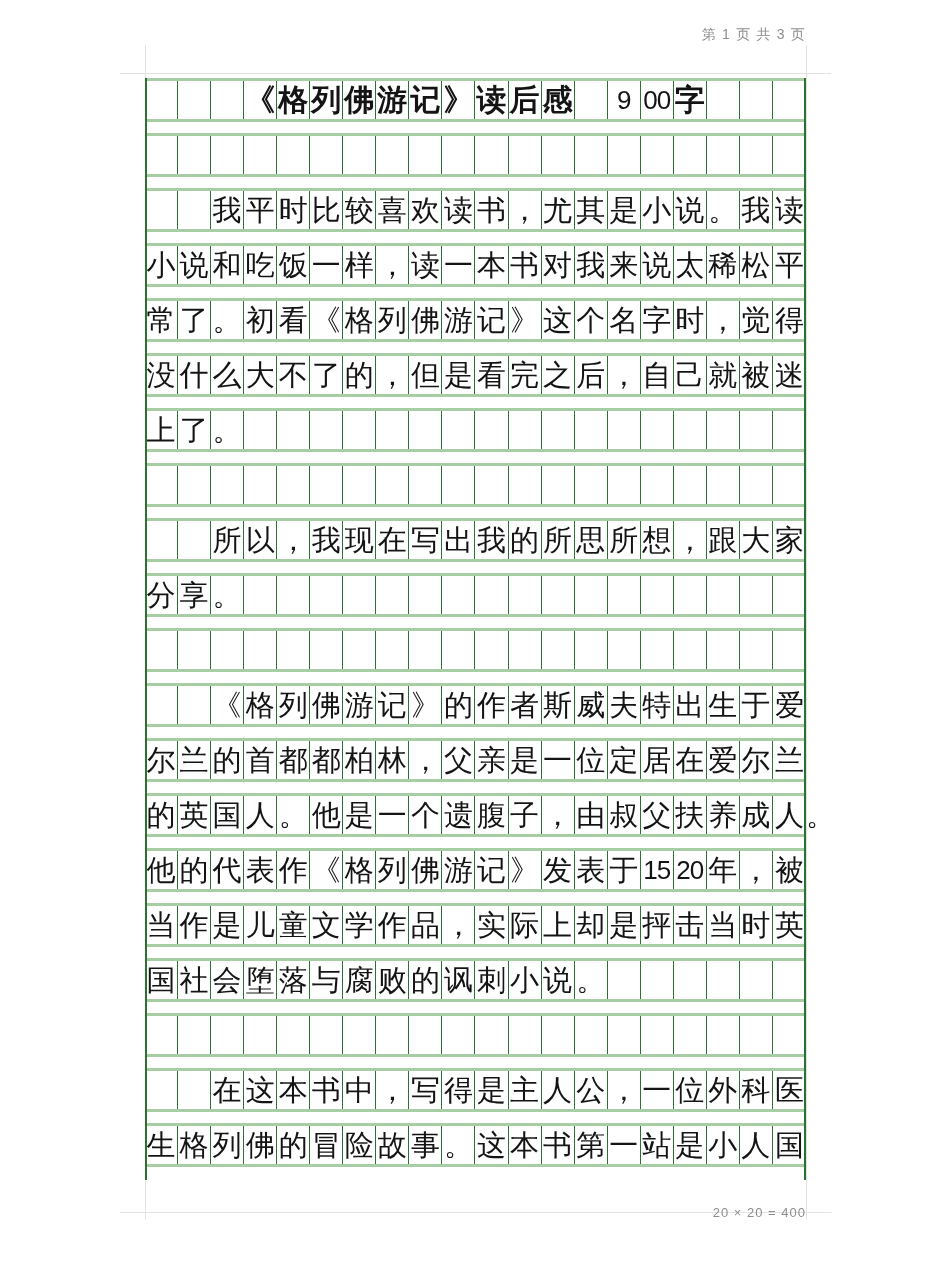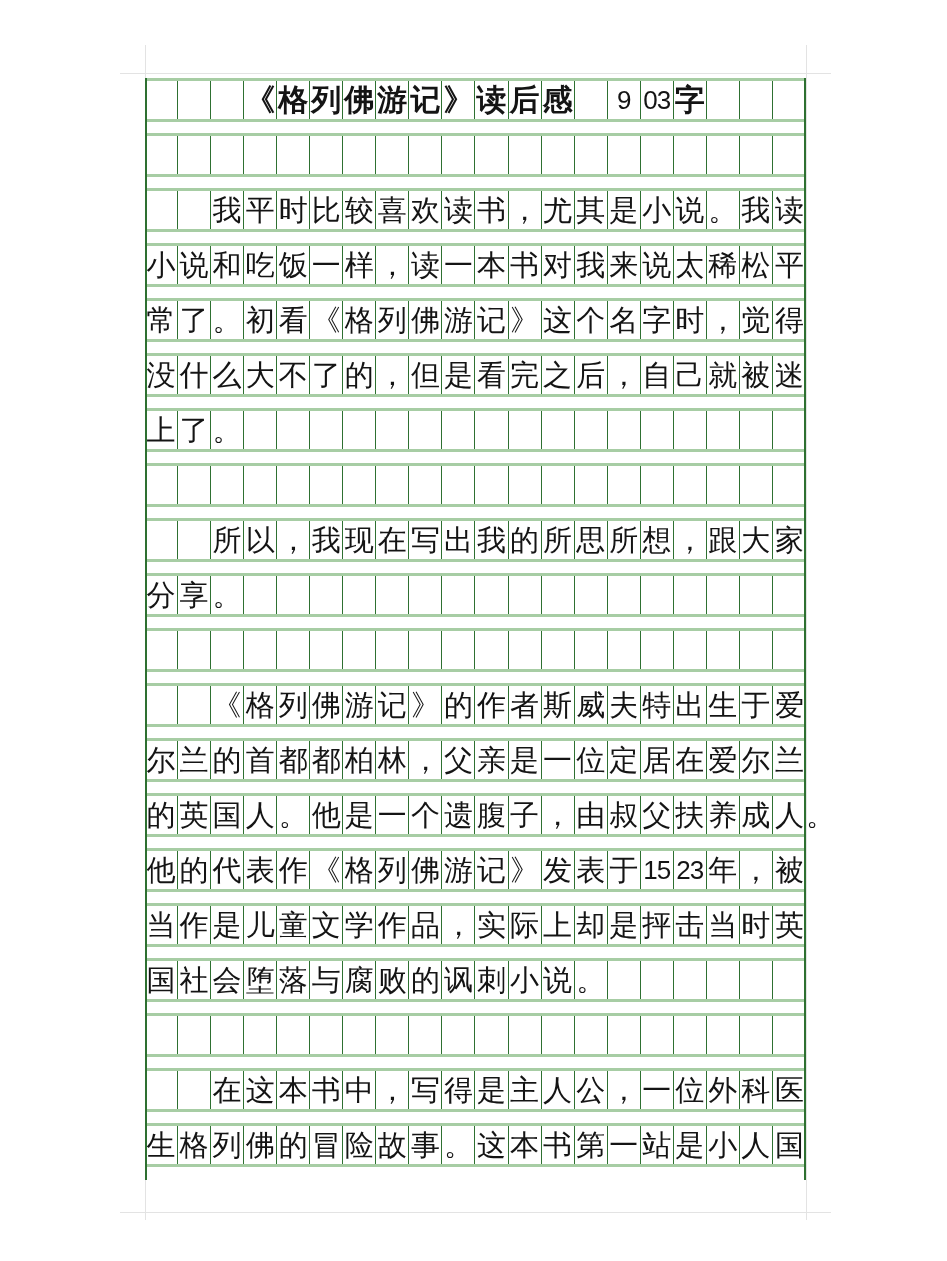--- a/index.html
+++ b/index.html
@@ -150,41 +150,42 @@
 </head>
 <body>
 
 <div id="page">
 
   <div class="guide guide-v" id="guide-left"></div>
   <div class="guide guide-v" id="guide-right"></div>
   <div class="guide guide-h" id="guide-top"></div>
   <div class="guide guide-h" id="guide-bottom"></div>
 
+  <div id="page-header">第 1 页 共 3 页</div>
 
   <div id="grid">
       <div class="grid-row">
         <div class="rule rule-top" style="background: rgb(167, 205, 164);"></div>
         <div class="cells">
           <div class="cell empty" style="border-right-color: rgb(46, 112, 49); color: transparent;"></div>
           <div class="cell empty" style="border-right-color: rgb(46, 112, 49); color: transparent;"></div>
           <div class="cell empty" style="border-right-color: rgb(46, 112, 49); color: transparent;"></div>
           <div class="cell title" style="border-right-color: rgb(46, 112, 49); color: rgb(20, 20, 20);">《</div>
           <div class="cell title" style="border-right-color: rgb(46, 112, 49); color: rgb(20, 20, 20);">格</div>
           <div class="cell title" style="border-right-color: rgb(46, 112, 49); color: rgb(20, 20, 20);">列</div>
           <div class="cell title" style="border-right-color: rgb(46, 112, 49); color: rgb(20, 20, 20);">佛</div>
           <div class="cell title" style="border-right-color: rgb(46, 112, 49); color: rgb(20, 20, 20);">游</div>
           <div class="cell title" style="border-right-color: rgb(46, 112, 49); color: rgb(20, 20, 20);">记</div>
           <div class="cell title" style="border-right-color: rgb(46, 112, 49); color: rgb(20, 20, 20);">》</div>
           <div class="cell title" style="border-right-color: rgb(46, 112, 49); color: rgb(20, 20, 20);">读</div>
           <div class="cell title" style="border-right-color: rgb(46, 112, 49); color: rgb(20, 20, 20);">后</div>
           <div class="cell title" style="border-right-color: rgb(46, 112, 49); color: rgb(20, 20, 20);">感</div>
           <div class="cell empty" style="border-right-color: rgb(46, 112, 49); color: transparent;"></div>
           <div class="cell num" style="border-right-color: rgb(46, 112, 49); color: rgb(20, 20, 20);">9</div>
-          <div class="cell num" style="border-right-color: rgb(46, 112, 49); color: rgb(20, 20, 20);">03</div>
+          <div class="cell num" style="border-right-color: rgb(46, 112, 49); color: rgb(20, 20, 20);">00</div>
           <div class="cell title" style="border-right-color: rgb(46, 112, 49); color: rgb(20, 20, 20);">字</div>
           <div class="cell empty" style="border-right-color: rgb(46, 112, 49); color: transparent;"></div>
           <div class="cell empty" style="border-right-color: rgb(46, 112, 49); color: transparent;"></div>
           <div class="cell empty" style="border-right-color: rgb(46, 112, 49); color: transparent;"></div>
         </div>
         <div class="rule rule-bottom" style="background: rgb(167, 205, 164);"></div>
       </div>
       <div class="grid-row">
         <div class="rule rule-top" style="background: rgb(167, 205, 164);"></div>
         <div class="cells">
@@ -535,21 +536,21 @@
           <div class="cell" style="border-right-color: rgb(46, 112, 49); color: rgb(20, 20, 20);">格</div>
           <div class="cell" style="border-right-color: rgb(46, 112, 49); color: rgb(20, 20, 20);">列</div>
           <div class="cell" style="border-right-color: rgb(46, 112, 49); color: rgb(20, 20, 20);">佛</div>
           <div class="cell" style="border-right-color: rgb(46, 112, 49); color: rgb(20, 20, 20);">游</div>
           <div class="cell" style="border-right-color: rgb(46, 112, 49); color: rgb(20, 20, 20);">记</div>
           <div class="cell" style="border-right-color: rgb(46, 112, 49); color: rgb(20, 20, 20);">》</div>
           <div class="cell" style="border-right-color: rgb(46, 112, 49); color: rgb(20, 20, 20);">发</div>
           <div class="cell" style="border-right-color: rgb(46, 112, 49); color: rgb(20, 20, 20);">表</div>
           <div class="cell" style="border-right-color: rgb(46, 112, 49); color: rgb(20, 20, 20);">于</div>
           <div class="cell num" style="border-right-color: rgb(46, 112, 49); color: rgb(20, 20, 20);">15</div>
-          <div class="cell num" style="border-right-color: rgb(46, 112, 49); color: rgb(20, 20, 20);">23</div>
+          <div class="cell num" style="border-right-color: rgb(46, 112, 49); color: rgb(20, 20, 20);">20</div>
           <div class="cell" style="border-right-color: rgb(46, 112, 49); color: rgb(20, 20, 20);">年</div>
           <div class="cell" style="border-right-color: rgb(46, 112, 49); color: rgb(20, 20, 20);">，</div>
           <div class="cell" style="border-right-color: rgb(46, 112, 49); color: rgb(20, 20, 20);">被</div>
         </div>
         <div class="rule rule-bottom" style="background: rgb(167, 205, 164);"></div>
       </div>
       <div class="grid-row">
         <div class="rule rule-top" style="background: rgb(167, 205, 164);"></div>
         <div class="cells">
           <div class="cell" style="border-right-color: rgb(46, 112, 49); color: rgb(20, 20, 20);">当</div>
@@ -675,14 +676,15 @@
           <div class="cell" style="border-right-color: rgb(46, 112, 49); color: rgb(20, 20, 20);">是</div>
           <div class="cell" style="border-right-color: rgb(46, 112, 49); color: rgb(20, 20, 20);">小</div>
           <div class="cell" style="border-right-color: rgb(46, 112, 49); color: rgb(20, 20, 20);">人</div>
           <div class="cell" style="border-right-color: rgb(46, 112, 49); color: rgb(20, 20, 20);">国</div>
         </div>
         <div class="rule rule-bottom" style="background: rgb(167, 205, 164);"></div>
       </div>
     </div>
   <div id="grid-frame" style="border-left-color: rgb(46, 112, 49); border-right-color: rgb(46, 112, 49);"></div>
 
+  <div id="page-footer">20 × 20 = 400</div>
 
 </div>
 
 </body></html>

